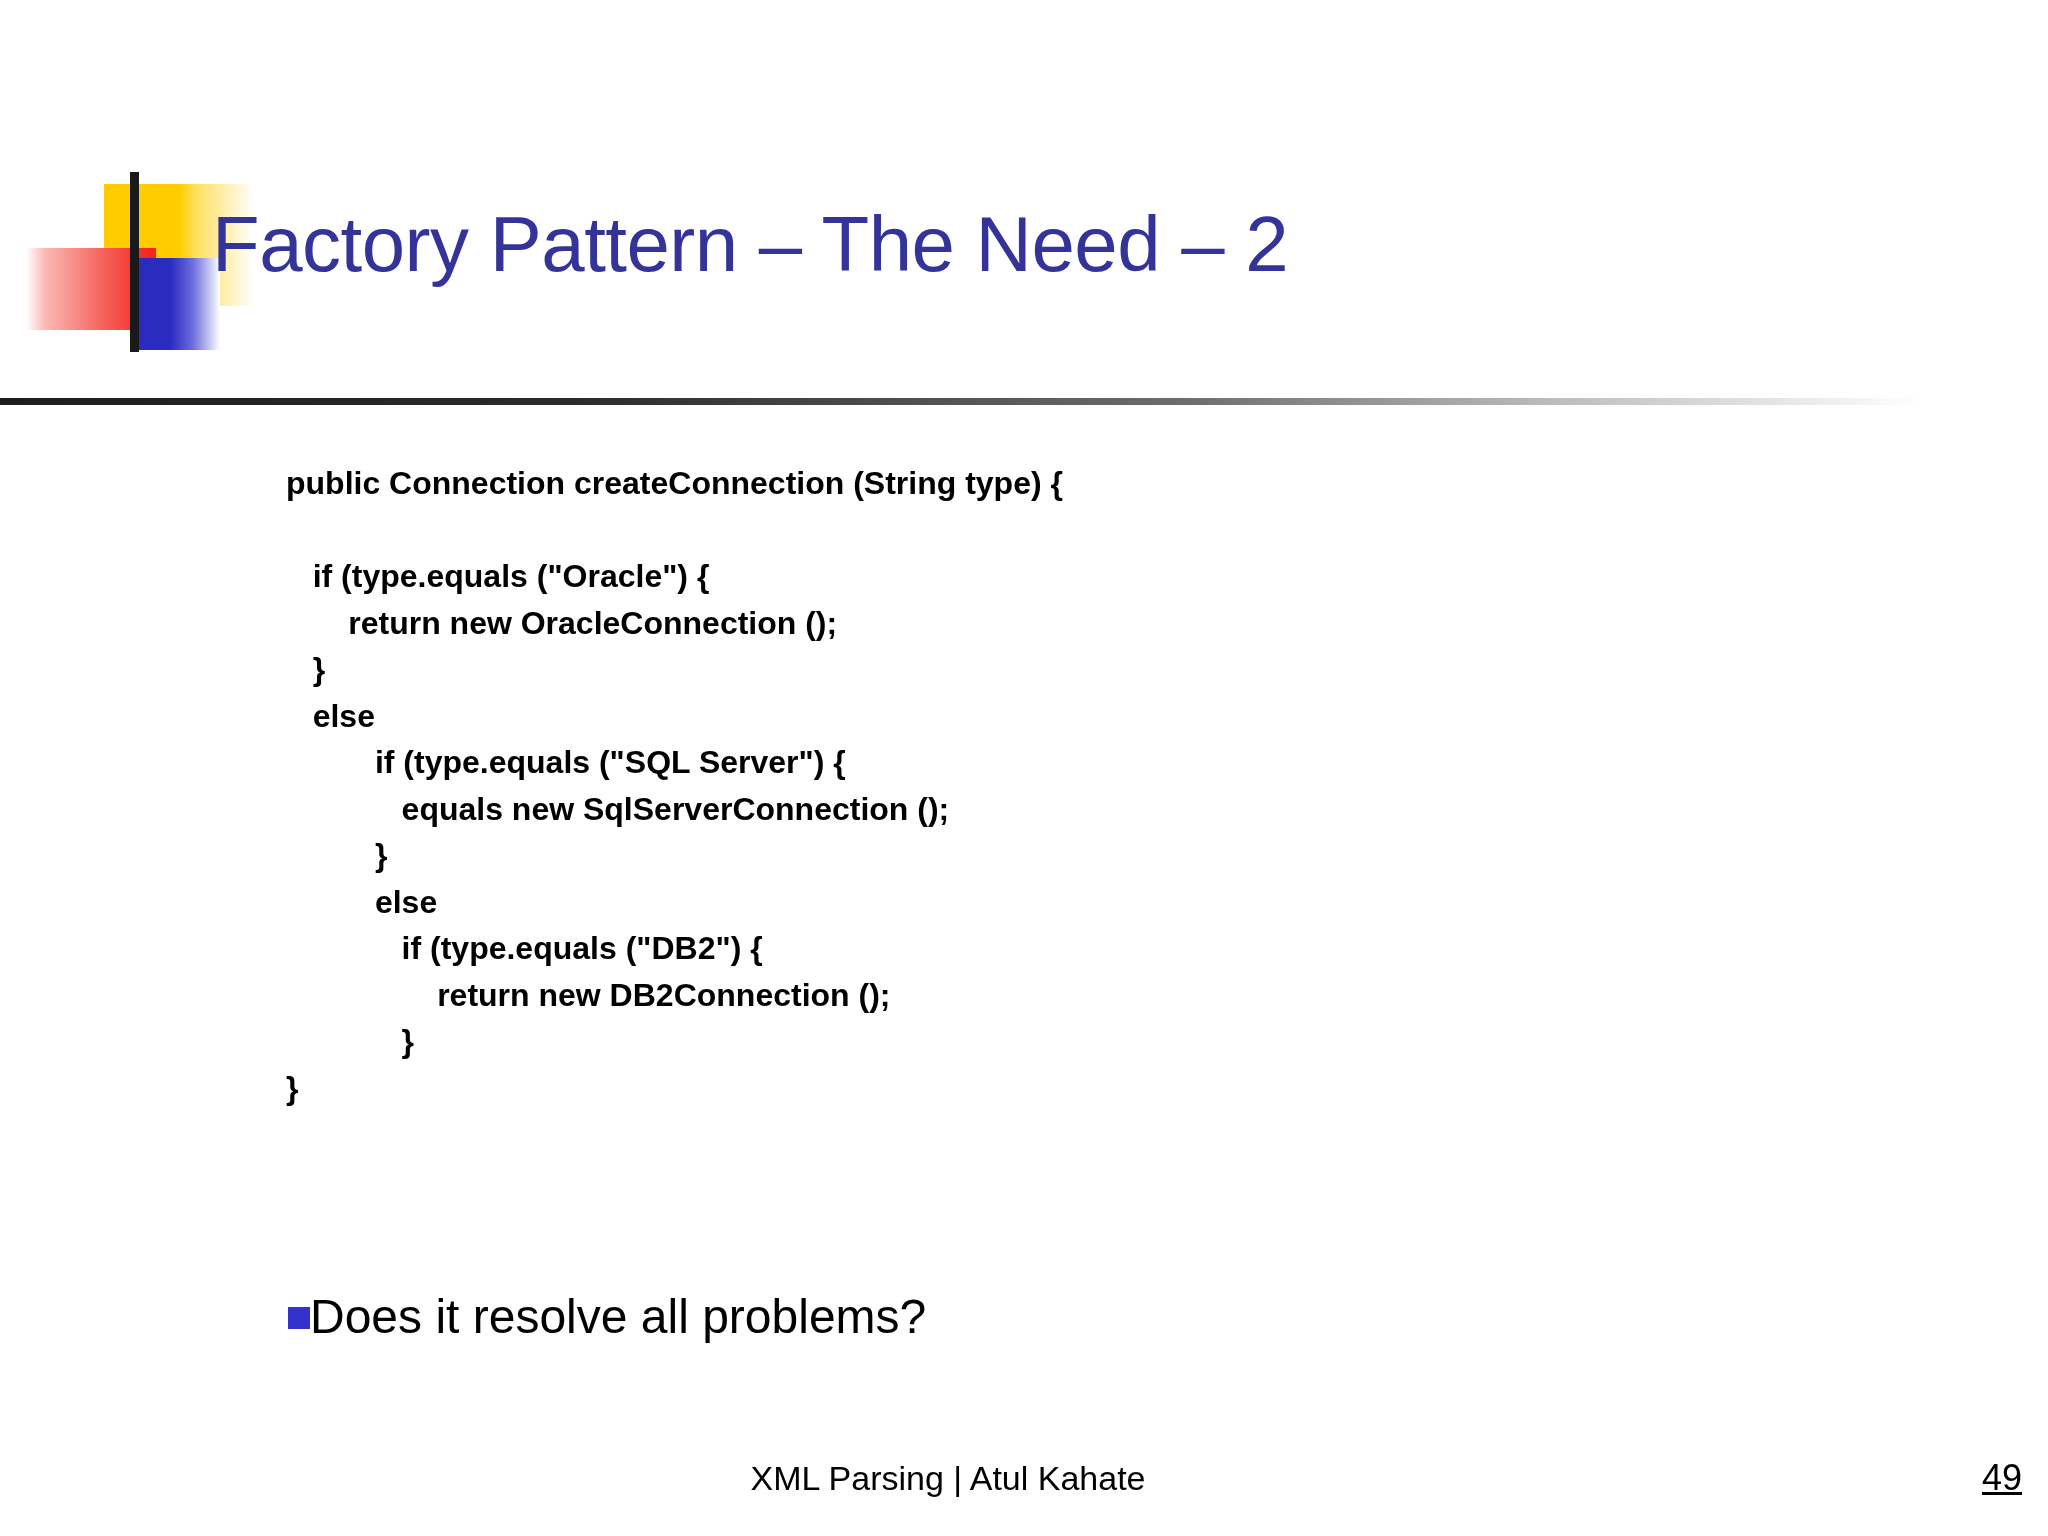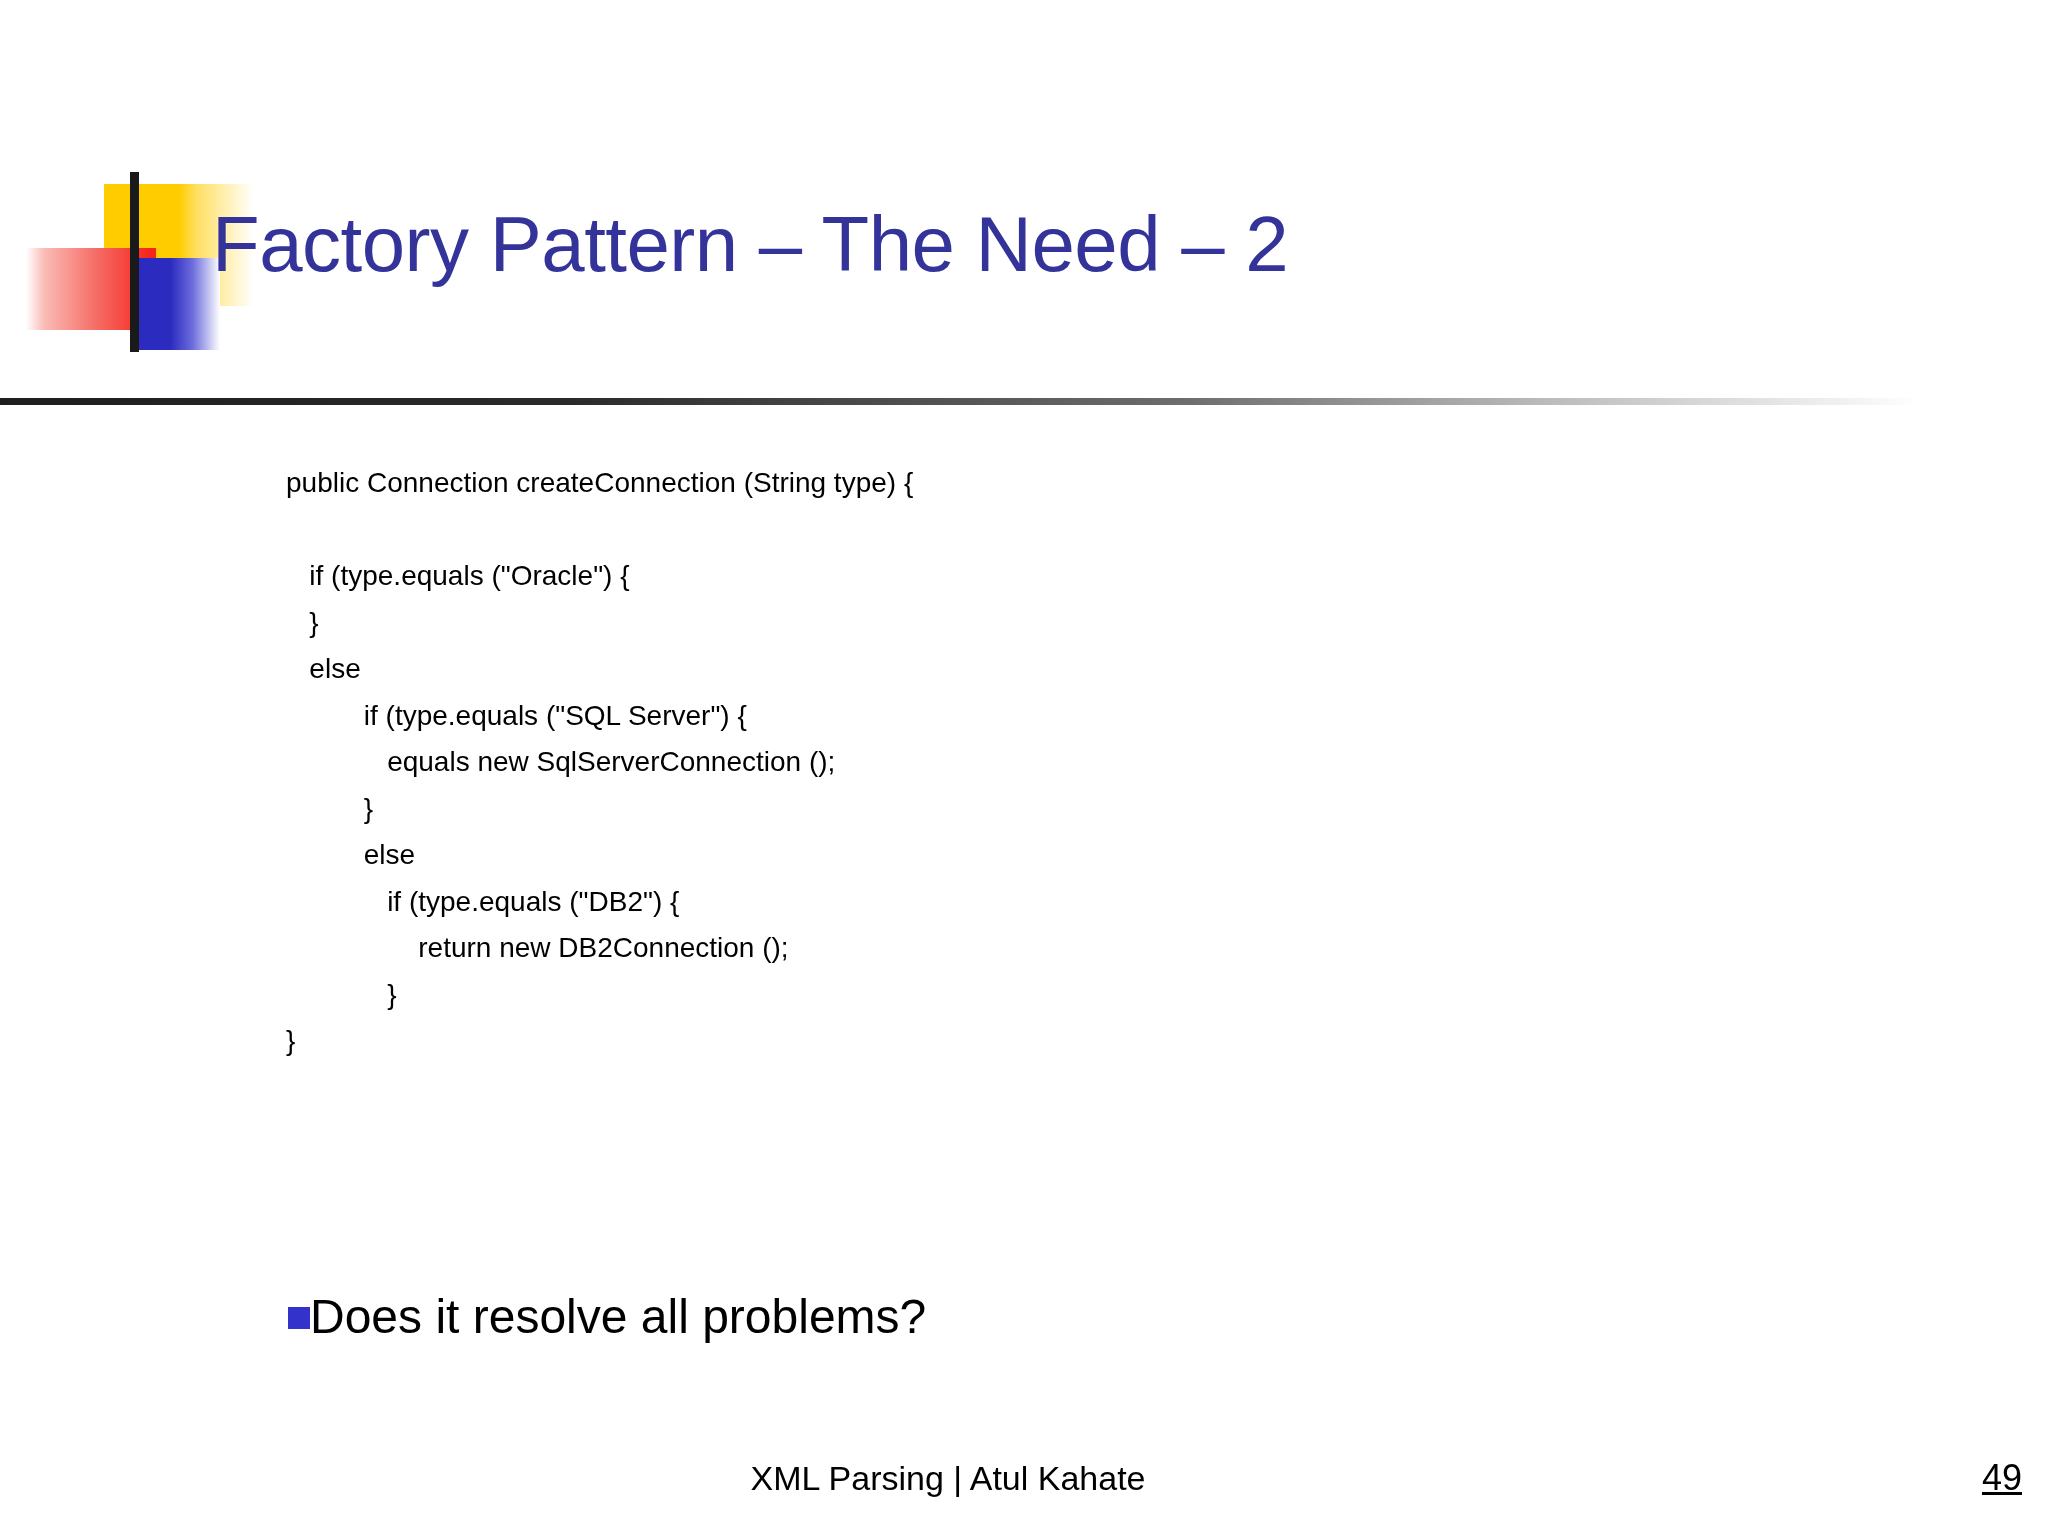--- a/index.html
+++ b/index.html
@@ -77,25 +77,26 @@
   }
 
   
   .code-block {
     position: absolute;
     left: 286px;
     top: 460px;
     width: 1600px;
   }
   .code-line {
-    font-size: 28px;
+    font-size: 32px;
     line-height: 46.5px;
     color: #000000;
     white-space: pre;
     height: 46.5px;
+    font-weight: bold;
   }
   .code-line.blank { height: 46.5px; }
 
   
   .bullet-row {
     position: absolute;
     left: 288px;
     top: 1288px;
     display: flex;
     align-items: flex-start;
@@ -146,20 +147,21 @@
   <div class="deco-blue"></div>
   <div class="deco-vbar"></div>
   <div class="deco-hrule"></div>
 
   <div class="slide-title">Factory Pattern – The Need – 2</div>
 
   <div class="code-block">
     <div class="code-line">public Connection createConnection (String type) {</div>
     <div class="code-line blank"></div>
     <div class="code-line">   if (type.equals ("Oracle") {</div>
+    <div class="code-line">       return new OracleConnection ();</div>
     <div class="code-line">   }</div>
     <div class="code-line">   else</div>
     <div class="code-line">          if (type.equals ("SQL Server") {</div>
     <div class="code-line">             equals new SqlServerConnection ();</div>
     <div class="code-line">          }</div>
     <div class="code-line">          else</div>
     <div class="code-line">             if (type.equals ("DB2") {</div>
     <div class="code-line">                 return new DB2Connection ();</div>
     <div class="code-line">             }</div>
     <div class="code-line">}</div>

